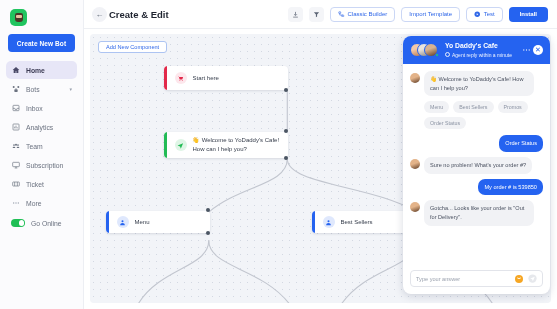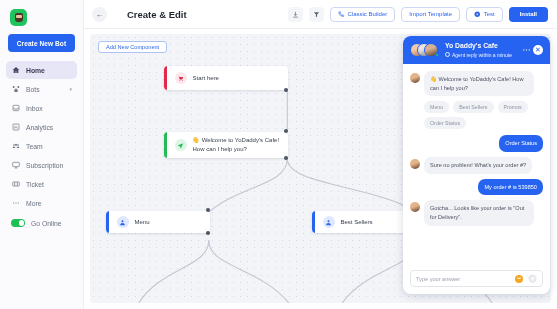--- a/index.html
+++ b/index.html
@@ -77,21 +77,21 @@
     border-bottom: 1px solid #edeff3;
     display: flex; align-items: center;
     padding: 0 9px 0 8px;
   }
   .back-btn {
     width: 15px; height: 15px; border-radius: 50%;
     background: #f1f2f6; color:#4b5563;
     display:flex; align-items:center; justify-content:center;
     font-size: 8px; cursor:pointer; flex:0 0 15px;
   }
-  .page-title { margin-left: 20px; font-size: 9.5px; font-weight: bold; color: #1f2430; }
+  .page-title { margin-left: 2px; font-size: 9.5px; font-weight: bold; color: #1f2430; }
   .hdr-actions { margin-left: auto; display: flex; align-items: center; gap: 6px; }
   .icon-btn {
     width: 15px; height: 15px; border-radius: 4px; background:#f4f5f8;
     display:flex; align-items:center; justify-content:center; cursor:pointer;
   }
   .icon-btn svg { width: 7px; height: 7px; }
   .obtn {
     height: 15px; padding: 0 7px;
     border: 1px solid #cbd7f5; border-radius: 4px;
     background: #fff; color: #2f67e8;

